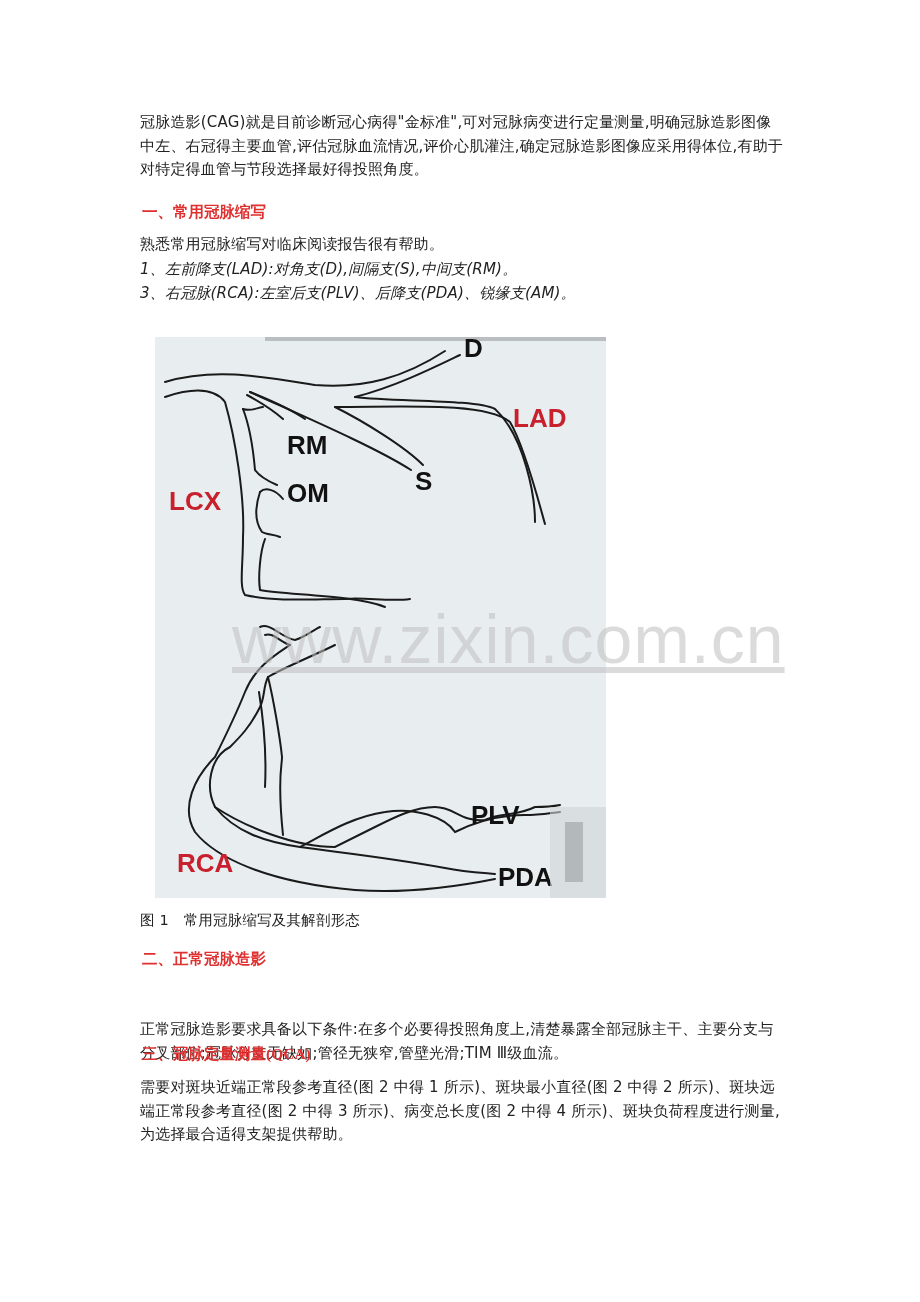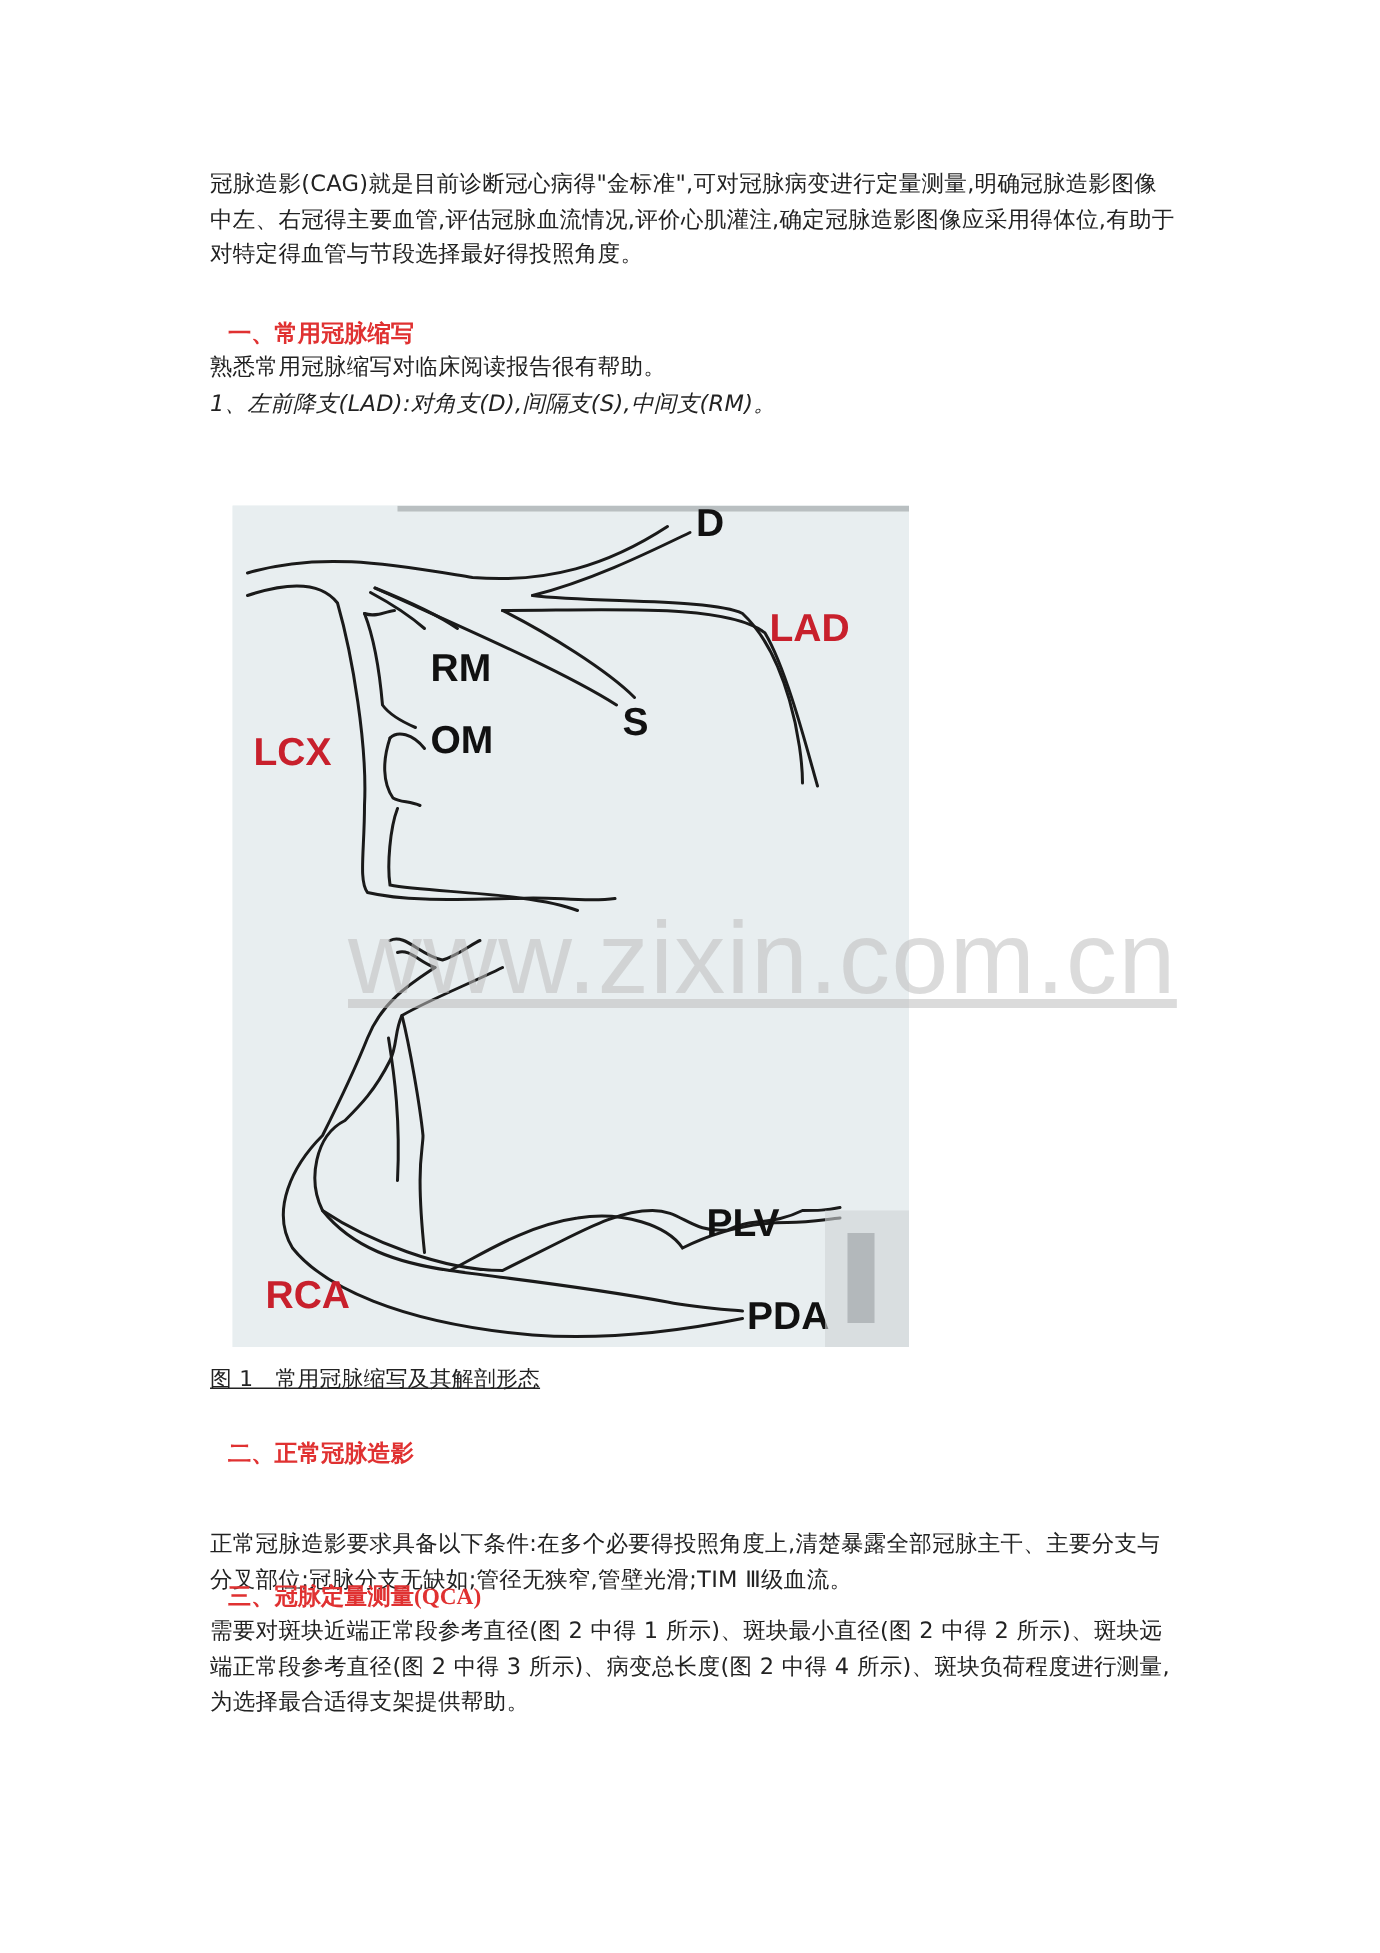--- a/index.html
+++ b/index.html
@@ -1,45 +1,46 @@
 <!DOCTYPE html>
 <html><head>
   <meta charset="utf-8">
   <style>
     html, body { margin: 0; padding: 0; background: #ffffff; }
     body { width: 920px; height: 1302px; position: relative; overflow: hidden;
       font-family: "DejaVu Sans", "Liberation Sans", sans-serif; color: #222; }
     .page { position: absolute; left: 140px; top: 0; width: 645px; }
     .p { font-size: 15px; line-height: 23.5px; margin: 0; letter-spacing: 0.2px; }
-    .h { color: #e03131; font-weight: bold; font-size: 15.5px; margin: 12px; }
+    .h { color: #e03131; font-weight: bold; font-size: 15.5px; margin: 2px; }
     #intro { position: absolute; top: 111px; }
     #h1 { position: absolute; top: 200px; }
     #lead1 { position: absolute; top: 233px; }
     #list1 { position: absolute; top: 258px; font-style: italic; }
     #list1 .p { line-height: 23.5px; }
     #figure { position: absolute; left: 15px; top: 337px; width: 451px; height: 561px; background: #e8eef0; overflow: hidden; }
-    #caption { position: absolute; top: 909px; font-size: 14.5px; text-decoration: underline; }
+    #caption { position: absolute; top: 909px; font-size: 14.5px; }
     #h2 { position: absolute; top: 947px; }
     #para2 { position: absolute; top: 1018px; }
     #h3 { position: absolute; top: 1042px; font-family: Liberation Serif, serif; }
     #para3 { position: absolute; top: 1076px; }
     #watermark { position: absolute; left: 232px; top: 600px; font-family: "Liberation Sans", sans-serif;
       font-size: 68px; color: rgba(190,190,190,0.55); letter-spacing: 1px; pointer-events: none; text-decoration: underline; }
     svg text { font-family: "Liberation Sans", sans-serif; font-weight: bold; }
   </style>
 </head>
 <body>
 
 <div class="page">
   <p id="intro" class="p">冠脉造影(CAG)就是目前诊断冠心病得"金标准",可对冠脉病变进行定量测量,明确冠脉造影图像中左、右冠得主要血管,评估冠脉血流情况,评价心肌灌注,确定冠脉造影图像应采用得体位,有助于对特定得血管与节段选择最好得投照角度。</p>
 
   <p id="h1" class="h">一、常用冠脉缩写</p>
   <p id="lead1" class="p">熟悉常用冠脉缩写对临床阅读报告很有帮助。</p>
   <div id="list1">
     <p class="p">1、左前降支(LAD):对角支(D),间隔支(S),中间支(RM)。</p>
+    <p class="p">3、右冠脉(RCA):左室后支(PLV)、后降支(PDA)、锐缘支(AM)。</p>
   </div>
 
   <div id="figure">
     <svg width="451" height="561" viewBox="0 0 451 561">
       <rect x="0" y="0" width="451" height="561" fill="#e8eef0"></rect>
       <rect x="110" y="0" width="341" height="4" fill="#9aa0a2" opacity="0.6"></rect>
       <g fill="none" stroke="#1a1a1a" stroke-width="2" stroke-linecap="round">
 
         <path d="M 10 45 C 60 30 110 40 160 48 C 210 52 250 40 290 14"></path>
         <path d="M 200 60 C 240 50 280 30 305 18"></path>

